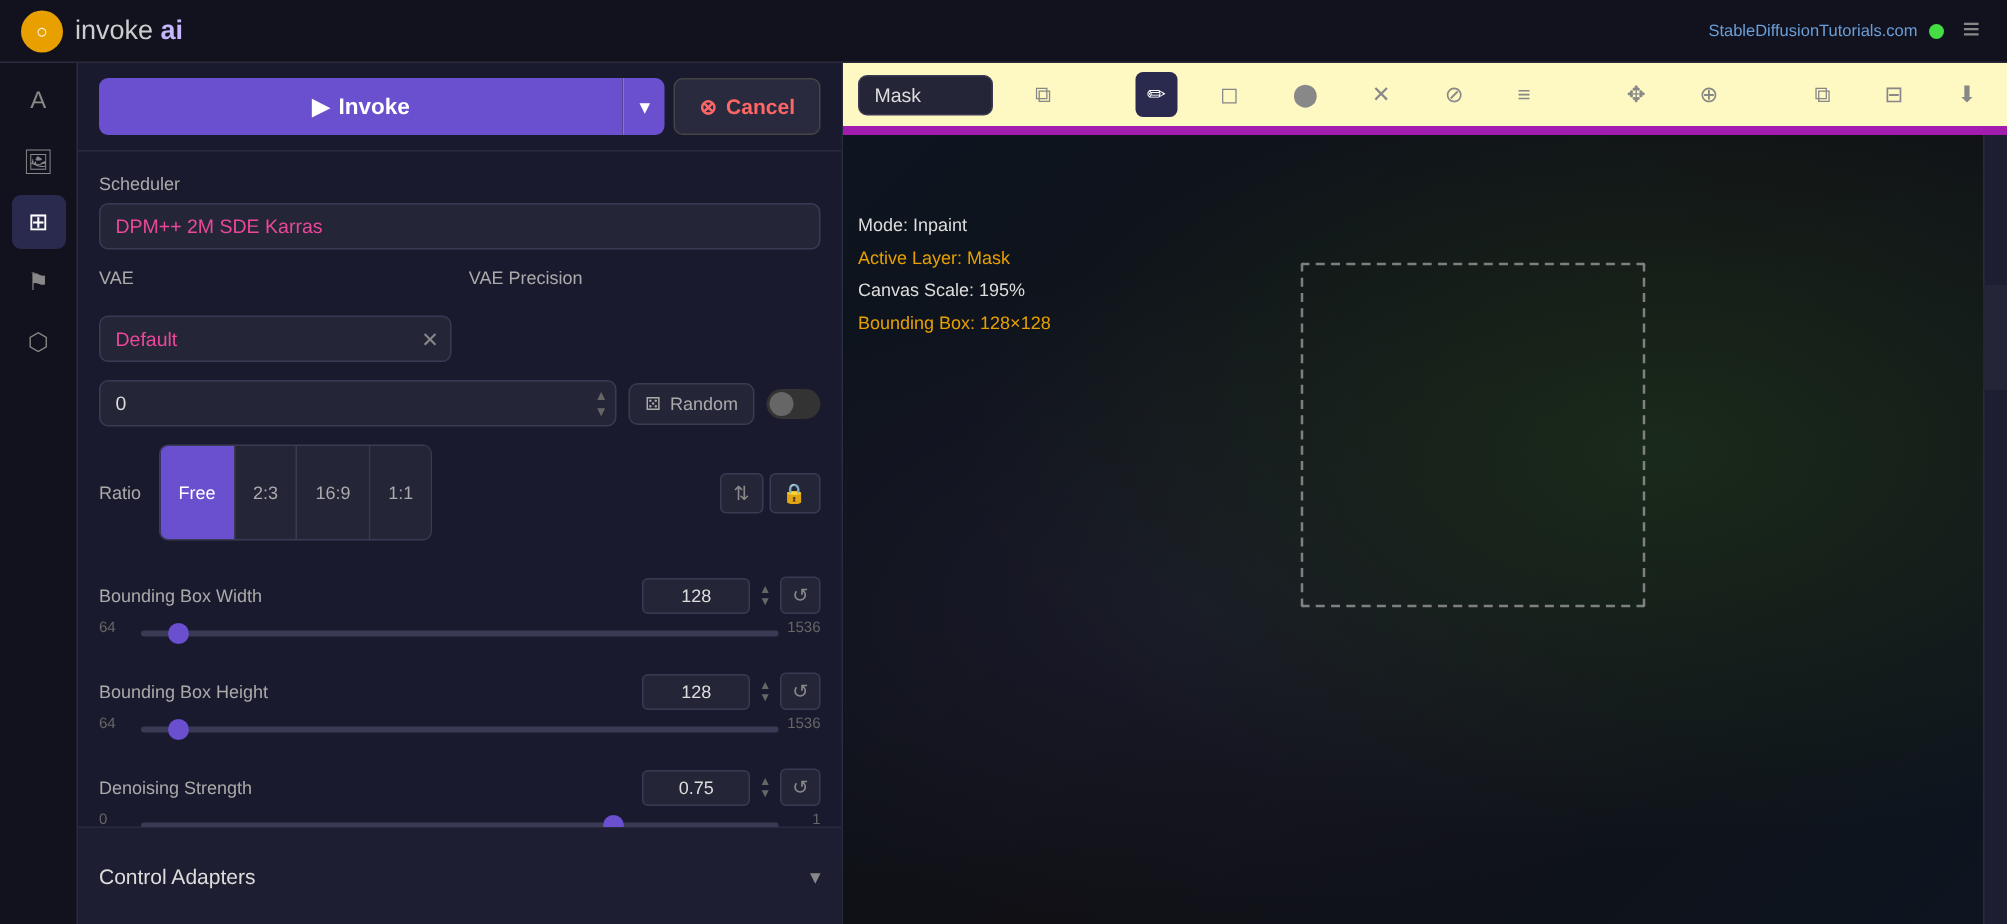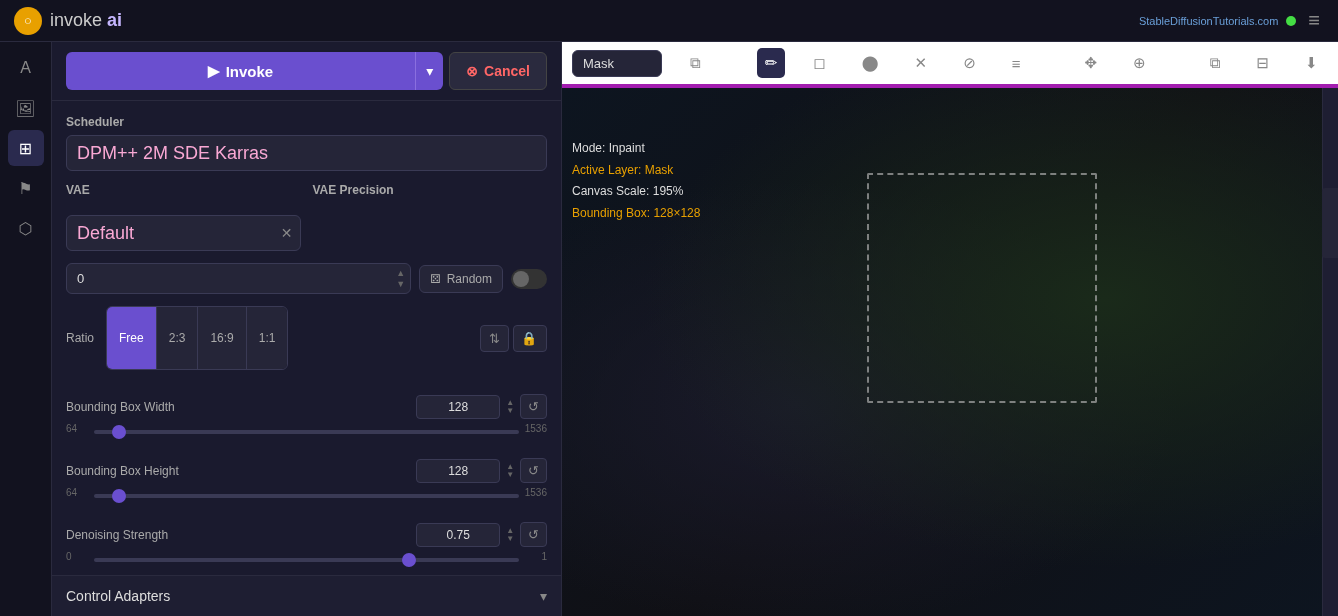--- a/index.html
+++ b/index.html
@@ -129,31 +129,31 @@
       display: flex;
       flex-direction: column;
       gap: 12px;
     }
     .panel-content::-webkit-scrollbar { width: 6px; }
     .panel-content::-webkit-scrollbar-track { background: #12121f; }
     .panel-content::-webkit-scrollbar-thumb { background: #444; border-radius: 3px; }
 
     
     .form-group { display: flex; flex-direction: column; gap: 6px; }
-    .form-label { font-size: 12px; color: #aaa; font-weight: 700; }
+    .form-label { font-size: 12px; color: #aaa; font-weight: 400; }
     .form-row { display: flex; gap: 12px; }
     .form-col { flex: 1; display: flex; flex-direction: column; gap: 18px; }
 
     select, .select-like {
       background: #252538;
       border: 1px solid #3a3a55;
       border-radius: 6px;
-      color: #f9a8d4;
+      color: #ec4899;
       padding: 7px 10px;
-      font-size: 18px;
+      font-size: 13px;
       appearance: none;
       cursor: pointer;
       width: 100%;
     }
 
     .input-with-clear {
       position: relative;
       display: flex;
       align-items: center;
     }
@@ -266,21 +266,21 @@
     .slider-header { display: flex; justify-content: space-between; align-items: center; }
     .slider-label { font-size: 12px; color: #aaa; }
     .slider-value-wrap { display: flex; align-items: center; gap: 4px; }
     .slider-value-input {
       background: #252538;
       border: 1px solid #3a3a55;
       border-radius: 4px;
       color: #ddd;
       padding: 4px 6px;
       font-size: 12px;
-      width: 84px;
+      width: 72px;
       text-align: center;
     }
     .slider-value-spinners {
       display: flex;
       flex-direction: column;
     }
     .slider-spinner {
       background: none;
       border: none;
       color: #666;
@@ -320,21 +320,21 @@
     }
     .slider-track-filled {
       background: linear-gradient(to right, #6a4fcf var(--fill, 5%), #3a3a55 var(--fill, 5%));
     }
 
     
     .section-header {
       display: flex;
       align-items: center;
       justify-content: space-between;
-      padding: 12px 14px;
+      padding: 24px 14px;
       background: #1e1e32;
       border-top: 1px solid #2a2a3e;
       cursor: pointer;
     }
     .section-title { font-size: 14px; color: #ddd; font-weight: 500; }
     .section-chevron { color: #888; font-size: 14px; }
 
     
     .canvas-area {
       flex: 1;
@@ -343,22 +343,22 @@
       display: flex;
       flex-direction: column;
       overflow: hidden;
     }
 
     
     .canvas-toolbar {
       display: flex;
       align-items: center;
       padding: 6px 10px;
-      background: #ffffff;
-      border-bottom: 4px solid #a21caf;
+      background: #fef9c3;
+      border-bottom: 6px solid #a21caf;
       gap: 20px;
     }
     .canvas-mode-select {
       background: #252538;
       border: 1px solid #3a3a55;
       border-radius: 6px;
       color: #ddd;
       padding: 5px 28px 5px 10px;
       font-size: 13px;
       appearance: none;

